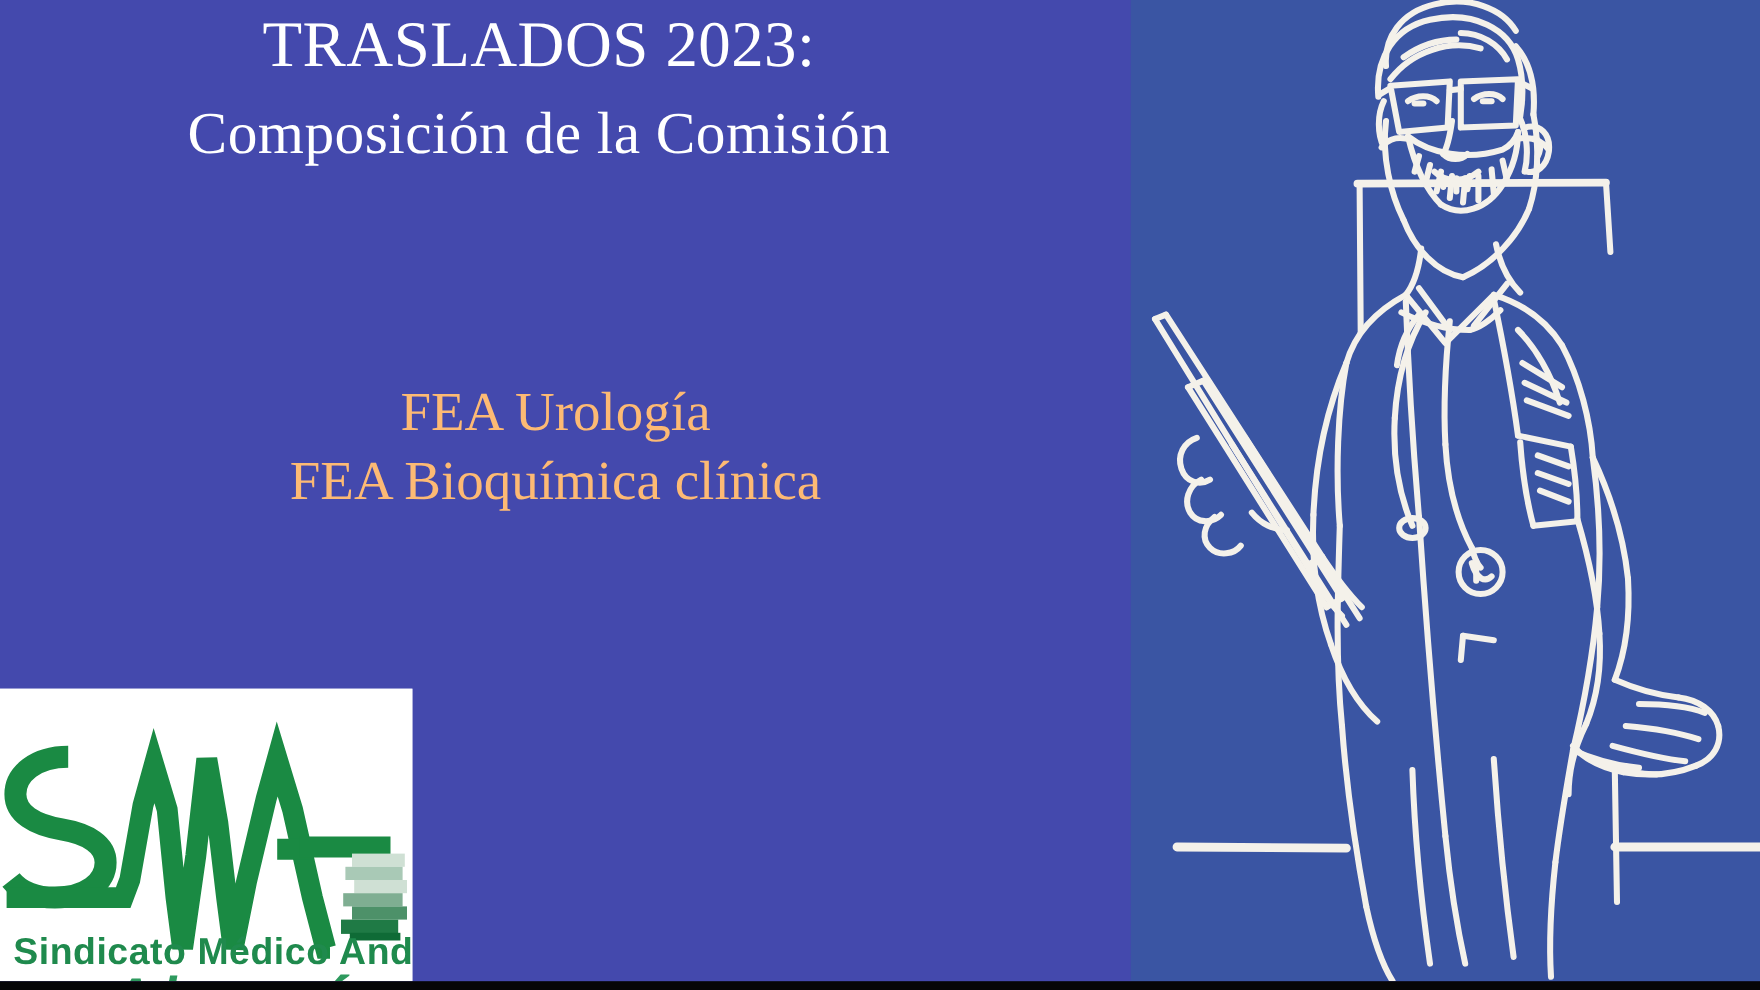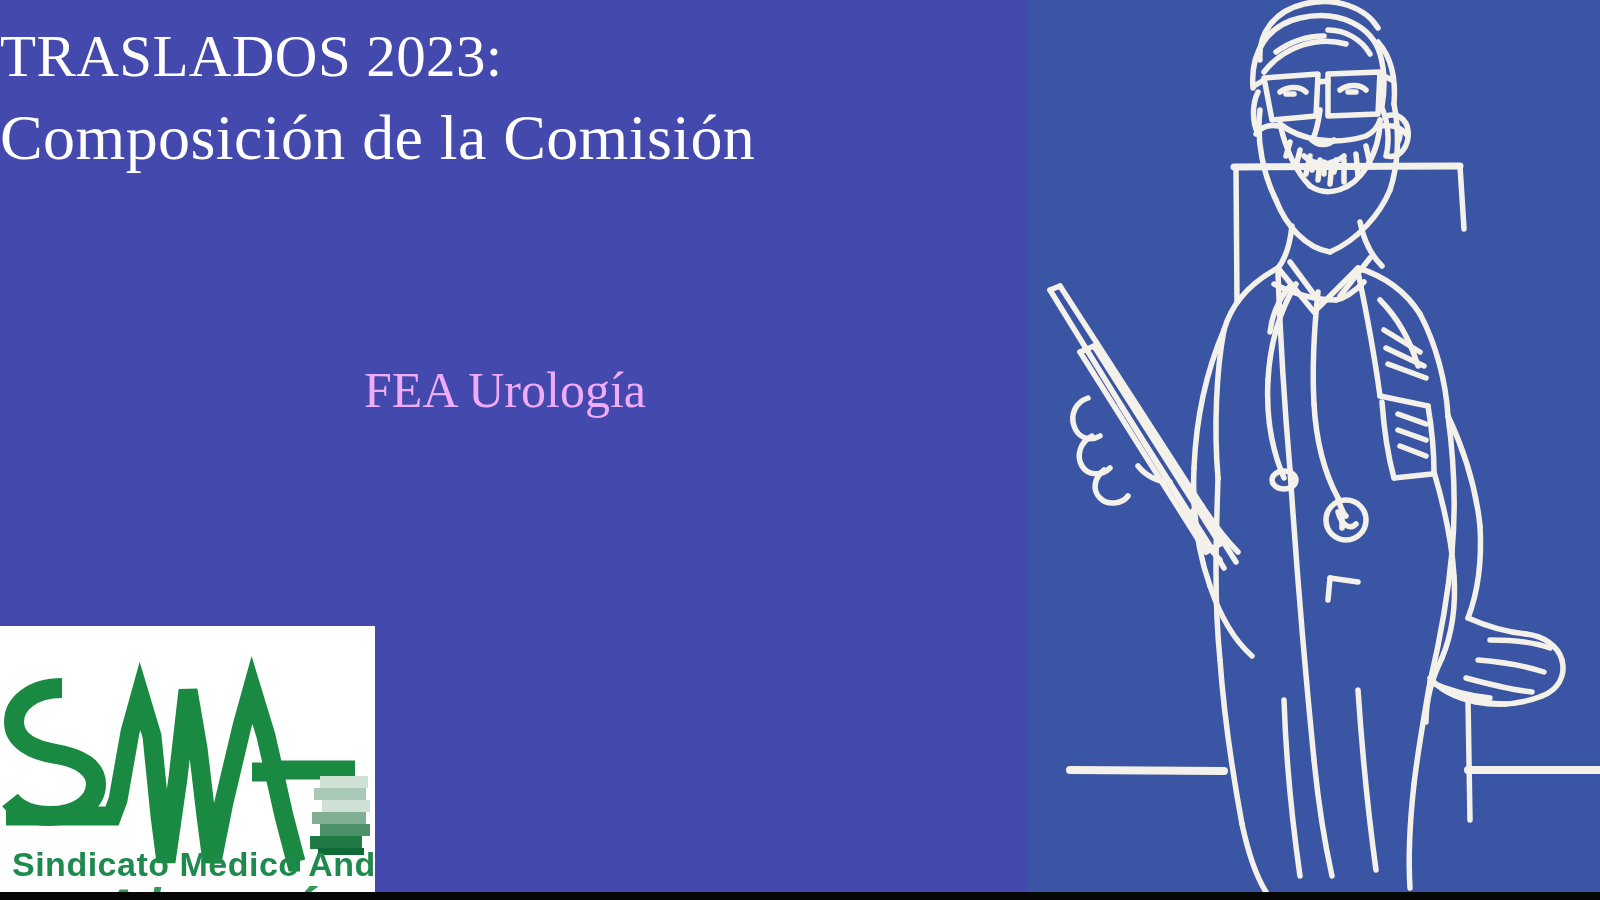--- a/index.html
+++ b/index.html
@@ -34,49 +34,49 @@
     width:572px; height:892px;
     background:#3a55a3;
     overflow:hidden;
     z-index:5;
   }
   .photo-panel svg { display:block; width:100%; height:100%; }
 
   
   .title-block {
     position:absolute;
-    left:0px; top:16px;
+    left:0px; top:0;
     width:980px;
+    text-align:center;
     z-index:10;
   }
   .title-line {
     font-family:"Liberation Serif", "DejaVu Serif", serif;
     color:#ffffff;
-    font-size:64px;
+    font-size:54px;
     line-height:81px;
     letter-spacing:0.4px;
     white-space:nowrap;
   }
   .title-line.l1 { font-size:59px; }
 
   
   .subtitle-block {
     position:absolute;
     left:0px; top:343px;
     width:1010px;
     text-align:center;
     z-index:10;
   }
   .subtitle-line {
     font-family:"Liberation Serif", "DejaVu Serif", serif;
-    color:#f0abfc;
+    color:#fdba74;
     font-size:50px;
     line-height:63px;
     white-space:nowrap;
-    margin-top:16px;
   }
 
   
   .logo-card {
     position:absolute;
     left:0px; top:626px;
     width:375px; height:266px;
     background:#ffffff;
     z-index:20;
     overflow:hidden;
@@ -271,20 +271,21 @@
     </svg>
   </div>
 
   <div class="title-block">
     <div class="title-line l1">TRASLADOS 2023:</div>
     <div class="title-line">Composición de la Comisión</div>
   </div>
 
   <div class="subtitle-block">
     <div class="subtitle-line">FEA Urología</div>
+    <div class="subtitle-line">FEA Bioquímica clínica</div>
   </div>
 
   <div class="logo-card">
     <svg viewBox="0 0 375 266" xmlns="http://www.w3.org/2000/svg">
       <rect x="0" y="0" width="375" height="266" fill="#ffffff"></rect>
 
       <g fill="none" stroke="#1a8a43" stroke-width="20" stroke-linecap="butt" stroke-linejoin="miter">
         <path d="M62 62 C32 62 14 78 14 96 C14 114 32 124 56 128 C80 132 96 142 96 158
                  C96 176 78 190 50 190 C32 190 18 184 10 174"></path>
       </g>

